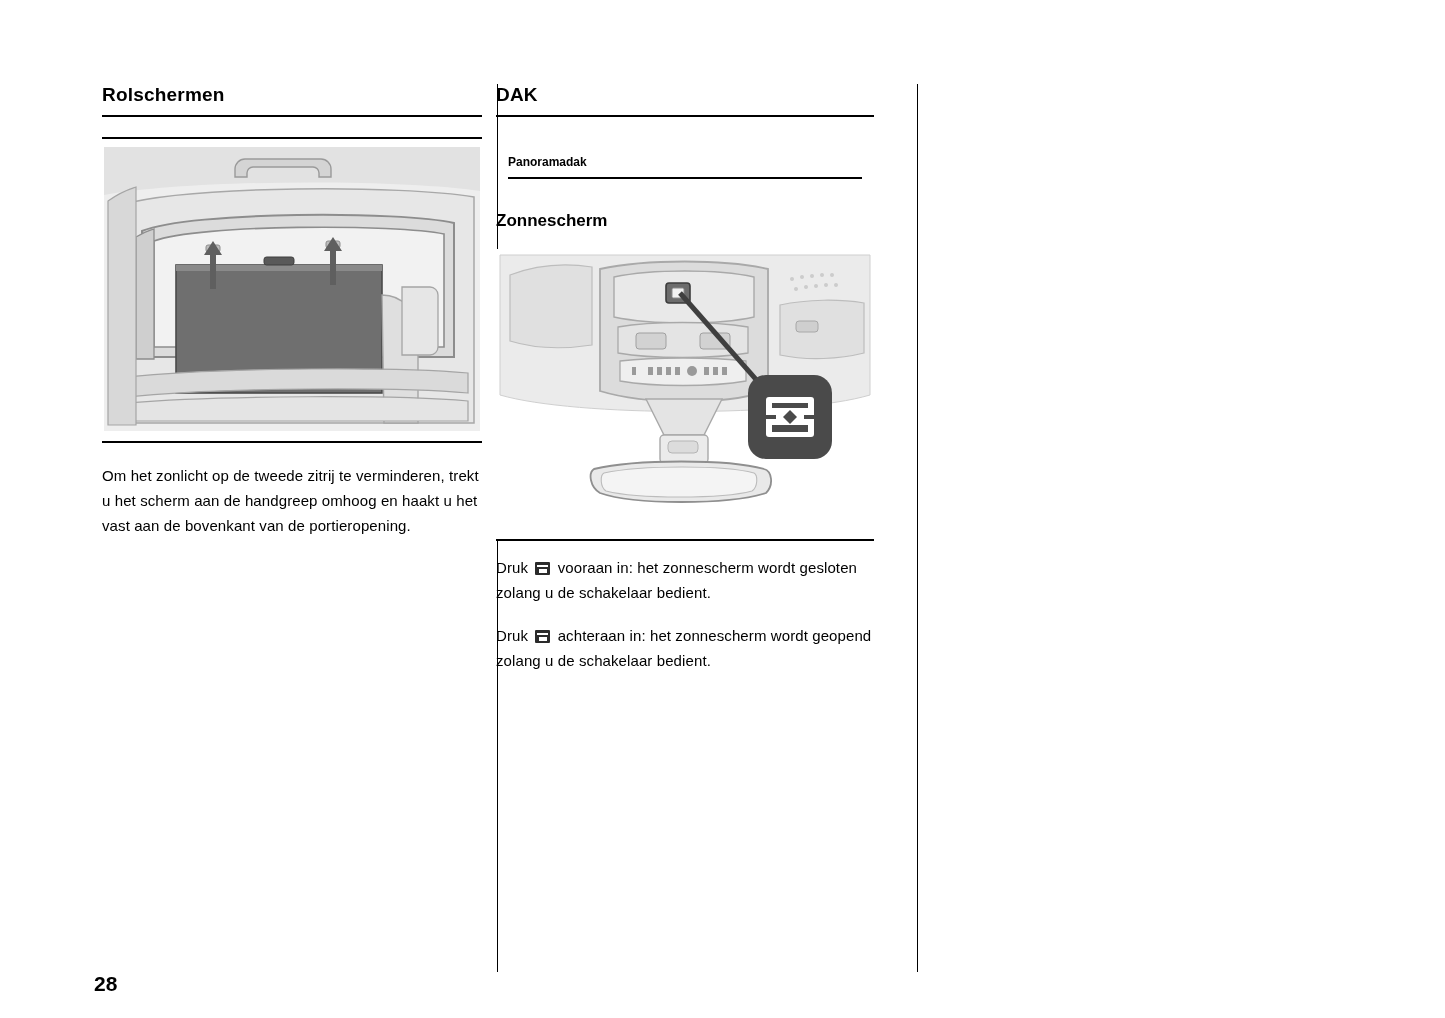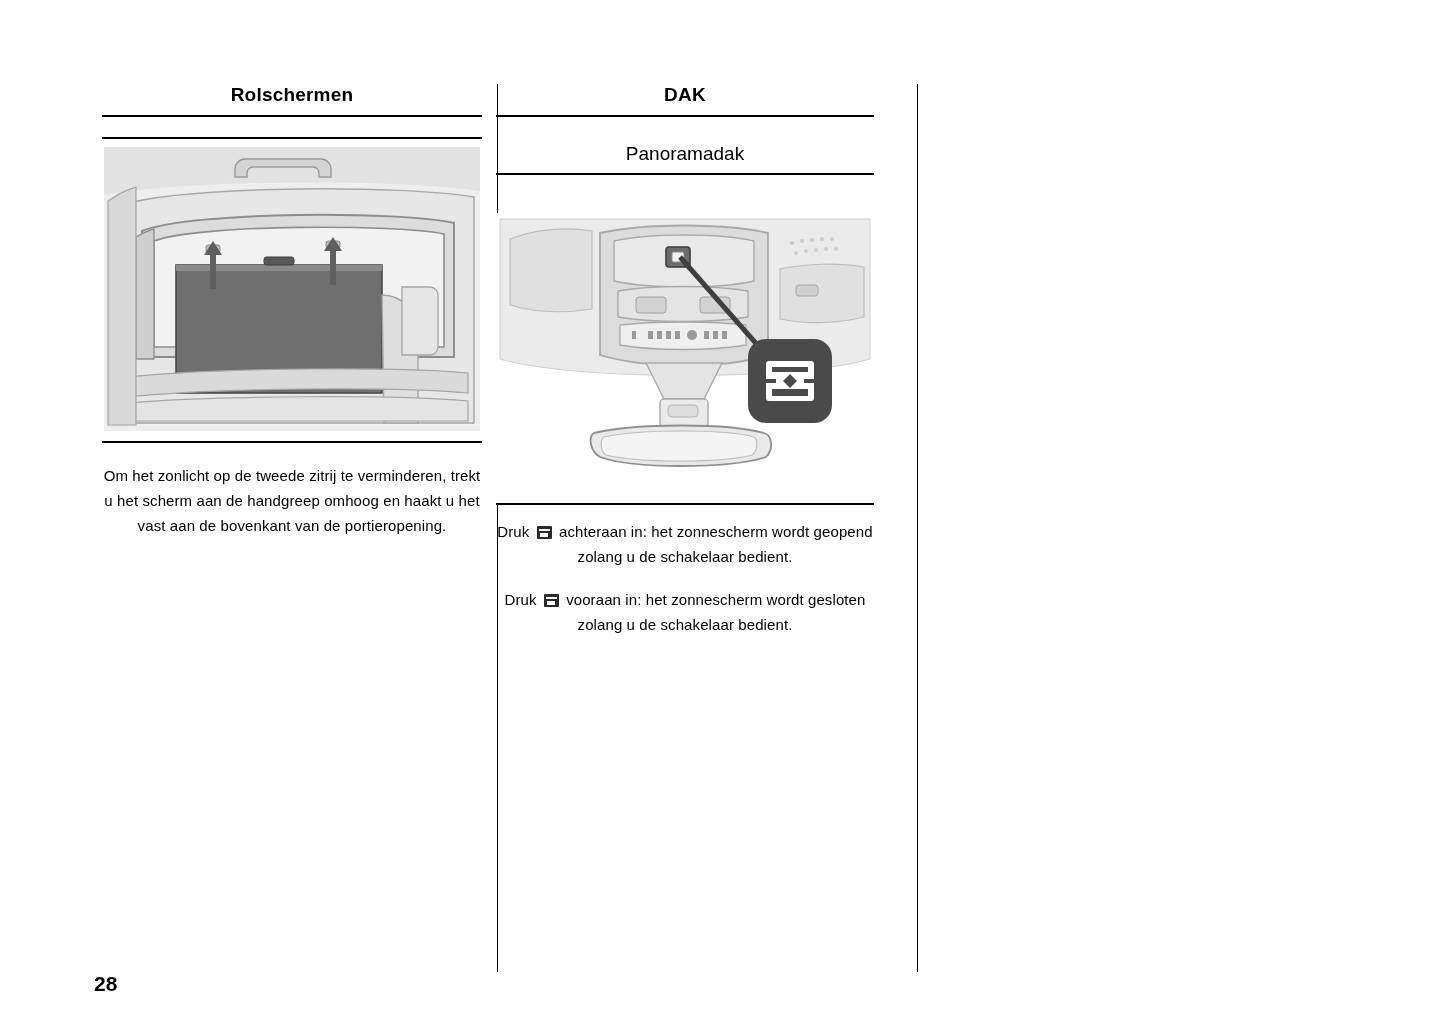--- a/index.html
+++ b/index.html
@@ -26,38 +26,37 @@
     width: 1px;
     background: #000000;
   }
   .col-rule.r1 { left: 497px; height: 888px; }
   .col-rule.r2 { left: 917px; height: 888px; }
 
   
   .column {
     position: absolute;
     top: 84px;
-    text-align: center;
   }
   .col-left  { left: 102px; width: 380px; }
   .col-mid   { left: 496px; width: 378px; }
 
   
   .h-section {
     font-size: 19px;
     font-weight: bold;
     letter-spacing: 0.2px;
     margin: 0;
     padding: 0 0 9px 0;
     border-bottom: 2.6px solid #000000;
   }
   .h-sub {
-    font-size: 19px;
-    font-weight: normal;
-    margin: 0;
+    font-size: 12px;
+    font-weight: bold;
+    margin: 12px;
     padding: 0 0 8px 0;
     border-bottom: 2.6px solid #000000;
   }
   .h-sub2 {
     font-size: 17px;
     font-weight: bold;
     margin: 0;
     padding: 0;
   }
   .spacer-20 { height: 20px; }
@@ -192,20 +191,21 @@
   <div class="column col-mid">
 
     <h2 class="h-section">DAK</h2>
 
     <div class="spacer-26"></div>
 
     <h3 class="h-sub">Panoramadak</h3>
 
     <div class="spacer-20"></div>
 
+    <h4 class="h-sub2">Zonnescherm</h4>
 
     <div class="figure fig-right">
       <svg width="378" height="276" viewBox="0 0 378 276">
         <rect x="0" y="0" width="378" height="276" fill="#ffffff"></rect>
 
         <path d="M4,6 H374 V146 C300,168 80,168 4,146 Z" fill="#ebebeb" stroke="#cfcfcf" stroke-width="1"></path>
 
         <path d="M14,26 C40,16 70,14 96,18 L96,96 C70,100 40,100 14,92 Z" fill="#e0e0e0" stroke="#bdbdbd" stroke-width="1.2"></path>
 
         <g fill="#cccccc">
@@ -267,25 +267,25 @@
         <rect x="270" y="166" width="10" height="4" fill="#4a4a4a"></rect>
         <rect x="308" y="166" width="10" height="4" fill="#4a4a4a"></rect>
       </svg>
     </div>
 
     <div class="spacer-14"></div>
 
     <p class="para">
       <span>Druk</span>
       <span class="inline-sym"></span>
-      <span>achteraan in: het zonnescherm wordt geopend zolang u de schakelaar bedient.</span>
+      <span>vooraan in: het zonnescherm wordt gesloten zolang u de schakelaar bedient.</span>
     </p>
 
     <p class="para">
       <span>Druk</span>
       <span class="inline-sym"></span>
-      <span>vooraan in: het zonnescherm wordt gesloten zolang u de schakelaar bedient.</span>
+      <span>achteraan in: het zonnescherm wordt geopend zolang u de schakelaar bedient.</span>
     </p>
   </div>
 
   <div class="page-number">28</div>
 
 </div>
 
 </body></html>

